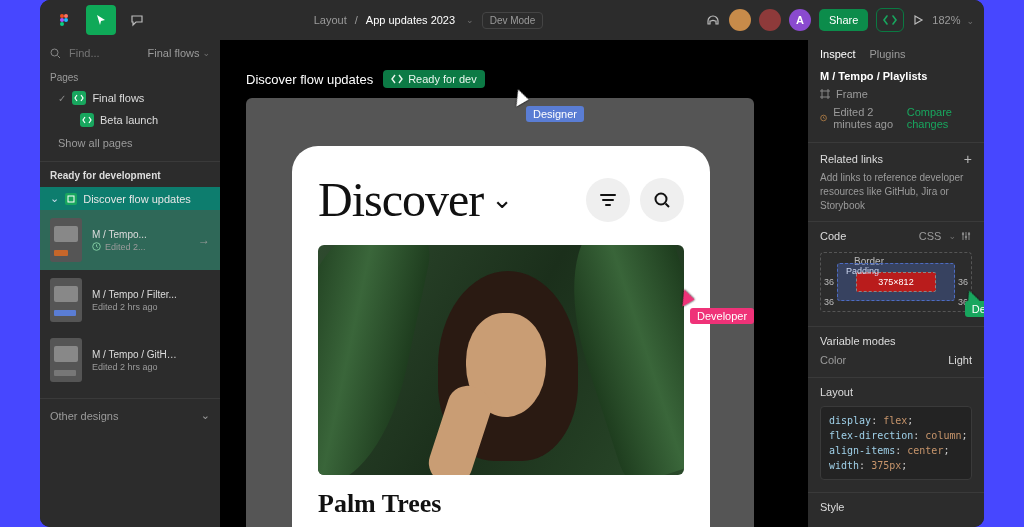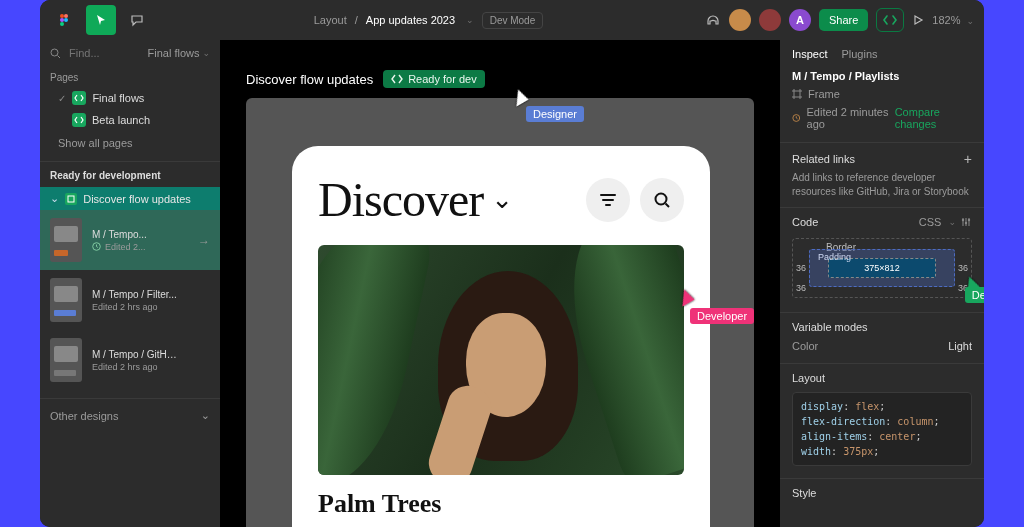--- a/index.html
+++ b/index.html
@@ -109,40 +109,40 @@
   .cursor-label { position:absolute; display:flex; align-items:center; gap:2px; }
   .cursor-arrow { width:0; height:0; border-left:10px solid transparent; border-right:4px solid transparent; border-bottom:14px solid #fff; transform:rotate(-30deg); filter:drop-shadow(0 0 1px #000); }
   .cursor-arrow.pink { border-bottom-color:var(--pink); }
   .cursor-arrow.green { border-bottom-color:var(--green-dev); }
   .cursor-tag { padding:2px 7px; border-radius:3px; font-size:11px; color:#fff; }
   .cursor-tag.blue { background:#5a7dd4; }
   .cursor-tag.pink { background:var(--pink); }
   .cursor-tag.green { background:var(--green-dev); }
 
   
-  .sidebar-right { width:204px; background:#2c2c2c; display:flex; flex-direction:column; font-size:11px; overflow:hidden; }
+  .sidebar-right { width:176px; background:#2c2c2c; display:flex; flex-direction:column; font-size:11px; overflow:hidden; }
   .rtabs { display:flex; gap:14px; padding:8px 12px 6px; color:var(--text-dim); }
   .rtabs .act { color:#fff; }
   .rtitle { padding:4px 12px; font-size:11px; font-weight:600; color:#fff; }
   .ritem { padding:2px 12px; color:var(--text-dim); display:flex; align-items:center; gap:6px; }
   .rrow { display:flex; justify-content:space-between; align-items:center; padding:4px 12px; }
   .link-green { color:var(--green-dev); }
 
   .rsection { border-top:1px solid #3a3a3a; margin-top:8px; padding-top:8px; }
   .rsection .hdr { display:flex; justify-content:space-between; align-items:center; padding:0 12px 4px; font-size:11px; color:#ddd; }
   .hint { color:var(--text-dim); font-size:10px; padding:0 12px; line-height:1.4; }
 
   .code-hdr { display:flex; justify-content:space-between; align-items:center; padding:0 12px 6px; color:#ddd; }
   .css-pill { color:var(--text-dim); display:flex; align-items:center; gap:4px; }
 
   .boxmodel { margin:4px 12px 6px; border:1px dashed #555; border-radius:4px; padding:10px 16px; position:relative; font-size:9px; color:#bbb; }
   .boxmodel .lbl { position:absolute; top:3px; left:33px; font-size:10px; color:#bbb;text-align:center; }
   .bm-inner { border:1px dashed #4d6cc3; background:rgba(77,108,195,.35); padding:8px 18px; position:relative; border-radius:3px; }
   .bm-inner .lbl2 { position:absolute; top:2px; left:8px; font-size:9px; color:#cfd9f2; }
-  .bm-size { display:flex; align-items:center; justify-content:center; font-size:9px; color:#fff; border:1px dashed #888; padding:4px 8px; background:#0c4a6e; border-radius:2px; }
+  .bm-size { display:flex; align-items:center; justify-content:center; font-size:9px; color:#fff; border:1px dashed #888; padding:4px 8px; background:#b91c1c; border-radius:2px; }
   .bm-num { position:absolute; font-size:9px; color:#bbb; }
   .bm-num.tl { left:3px; top:24px; }
   .bm-num.tr { right:3px; top:24px; }
   .bm-num.bl { left:3px; bottom:4px; }
   .bm-num.br { right:3px; bottom:4px; }
 
   .var-row { display:flex; justify-content:space-between; padding:3px 12px; color:var(--text-dim); }
   .codebox { margin:4px 12px; background:#232323; border:1px solid #3a3a3a; border-radius:4px; padding:6px 8px; font-family:ui-monospace,Menlo,monospace; font-size:10px; color:#ccc; line-height:1.5; white-space:pre; overflow:hidden; }
   .codebox .k { color:#9fd0e8; }
   .codebox .v { color:#c7956b; }
@@ -231,21 +231,21 @@
       <div class="section-label">Pages</div>
       <div class="page-item">
         <span style="color:#888;font-size:10px;">✓</span>
         <span class="flow-icn">
             <svg width="10" height="8" viewBox="0 0 10 8">
               <path d="M3 1 1 4l2 3M7 1l2 3-2 3" stroke="#fff" stroke-width="1.2" fill="none"></path>
             </svg>
           </span>
         <span>Final flows</span>
       </div>
-      <div class="page-item" style="padding-left:32px;">
+      <div class="page-item" style="padding-left:40px;">
         <span class="flow-icn">
             <svg width="10" height="8" viewBox="0 0 10 8">
               <path d="M3 1 1 4l2 3M7 1l2 3-2 3" stroke="#fff" stroke-width="1.2" fill="none"></path>
             </svg>
           </span>
         <span>Beta launch</span>
       </div>
       <div class="muted">Show all pages</div>
 
       <div class="section-header">Ready for development</div>

